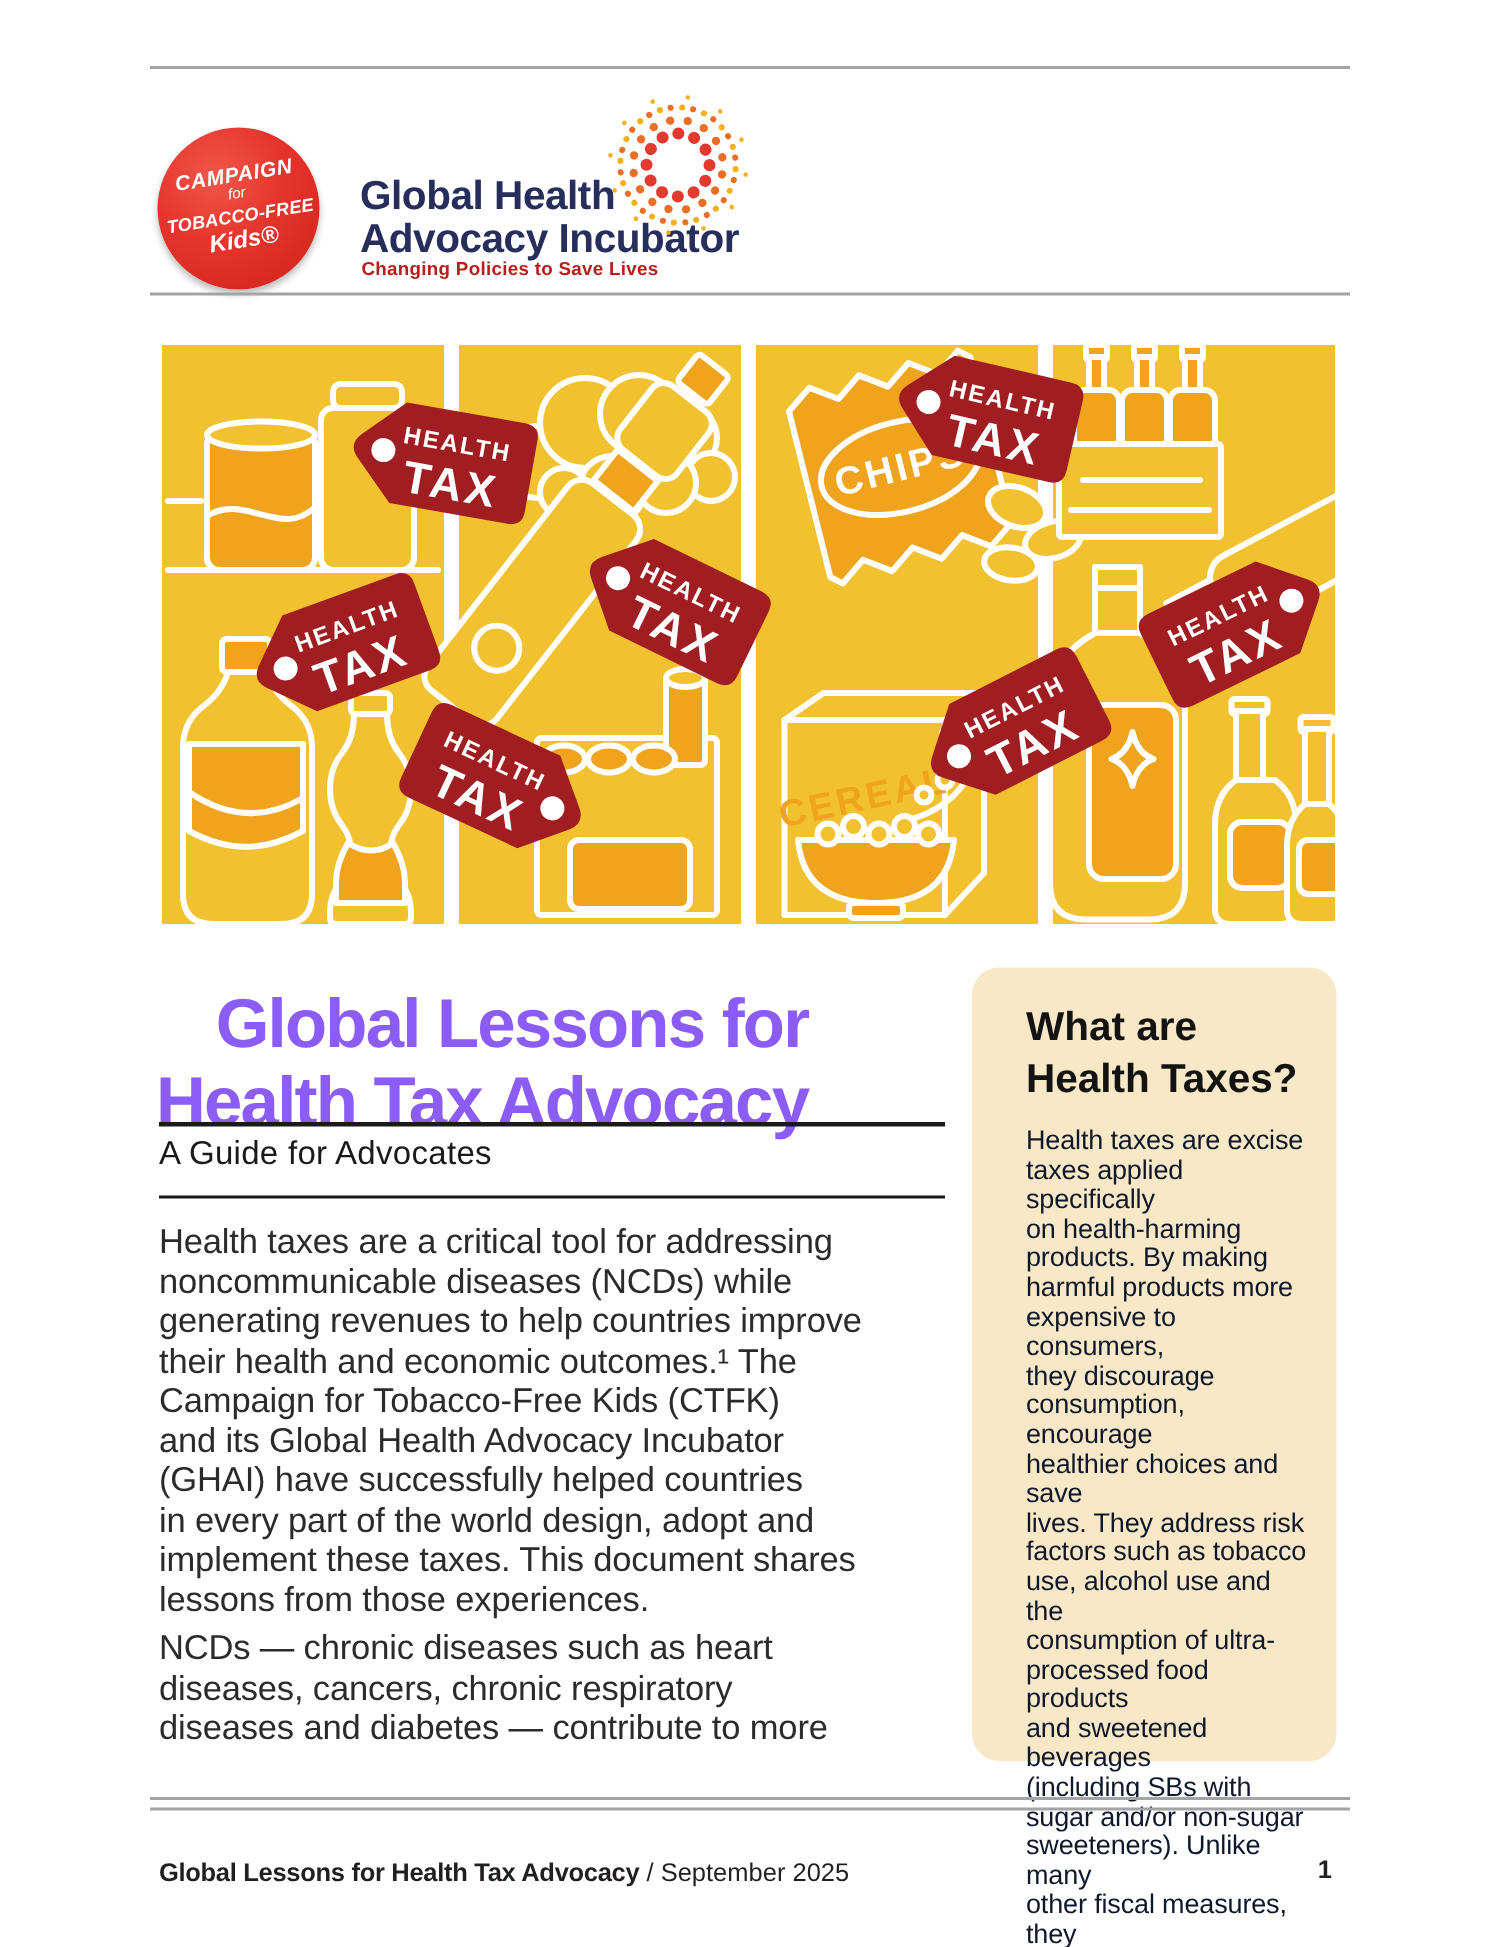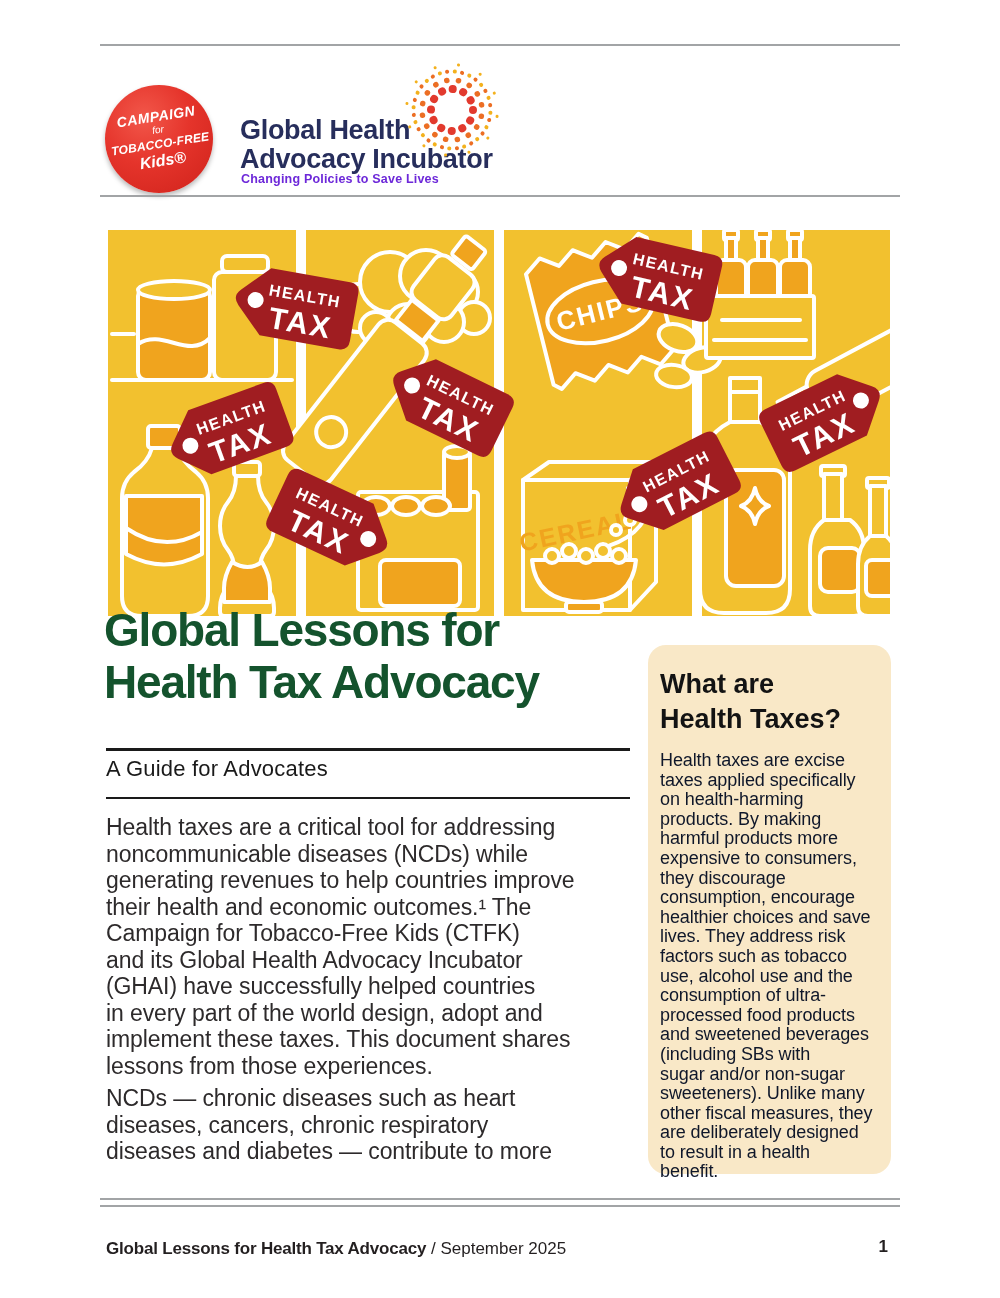--- a/index.html
+++ b/index.html
@@ -15,52 +15,52 @@
         box-shadow:0 3px 5px rgba(0,0,0,.28);display:flex;align-items:center;justify-content:center;}
   .ctfk-text{transform:rotate(-9deg);text-align:center;color:#fff;font-style:italic;
              font-weight:bold;line-height:1;}
   .ctfk-text .l1{display:block;font-size:14px;letter-spacing:.5px;}
   .ctfk-text .l2{display:block;font-size:10px;margin-top:2px;font-weight:normal;}
   .ctfk-text .l3{display:block;font-size:12px;margin-top:3px;letter-spacing:.2px;}
   .ctfk-text .l4{display:block;font-size:16px;margin-top:3px;}
 
   .ghai-word{position:absolute;left:240px;top:116px;color:#272E5C;font-weight:bold;
              font-size:27px;line-height:29px;letter-spacing:-.3px;white-space:pre-line;}
-  .ghai-tagline{position:absolute;left:241px;top:172px;color:#6d28d9;font-weight:bold;
+  .ghai-tagline{position:absolute;left:241px;top:172px;color:#b91c1c;font-weight:bold;
                 font-size:12.5px;letter-spacing:.2px;}
   .ghai-dots{position:absolute;left:404px;top:62px;}
 
   
   .banner{position:absolute;left:108px;top:230px;}
   .p{fill:#F2C12F;}
   .ol{fill:none;stroke:#FFF;stroke-width:4;stroke-linejoin:round;stroke-linecap:round;}
   .fo{fill:#F0A41E;stroke:#FFF;stroke-width:4;stroke-linejoin:round;}
   .fy{fill:#F2C12F;stroke:#FFF;stroke-width:4;stroke-linejoin:round;}
   .tag{fill:#A01D21;}
   .tg-h{fill:#fff;font-weight:bold;font-size:16px;letter-spacing:1.5px;text-anchor:middle;
         font-family:"Liberation Sans",sans-serif;}
   .tg-t{fill:#fff;font-weight:bold;font-size:30px;letter-spacing:2px;text-anchor:middle;
         font-family:"Liberation Sans",sans-serif;}
   .lbl{fill:#fff;font-weight:bold;font-size:26px;letter-spacing:2px;text-anchor:middle;
        font-family:"Liberation Sans",sans-serif;}
   .cer{fill:#F0A41E;font-weight:bold;font-size:25px;letter-spacing:2px;text-anchor:middle;
        font-family:"Liberation Sans",sans-serif;}
 
   
-  .title{position:absolute;left:104px;top:604px;font-size:46px;font-weight:bold;
-         line-height:52px;letter-spacing:-1.2px;color:#14532d;white-space:pre-line;margin:0;}
+  .title{position:absolute;left:104px;top:656px;font-size:46px;font-weight:bold;
+         line-height:52px;letter-spacing:-1.2px;color:#8b5cf6;white-space:pre-line;margin:0;text-align:right;}
   .subtitle{position:absolute;left:106px;top:756px;font-size:22px;color:#1A1A1A;
             letter-spacing:.2px;margin:0;font-weight:normal;}
   .para{position:absolute;left:106px;width:545px;font-size:23px;line-height:26.5px;
         color:#2D2A2B;white-space:pre-line;letter-spacing:-.1px;}
 
   
   .sidebar{position:absolute;left:648px;top:645px;width:243px;height:529px;
            background:#F9E8C7;border-radius:18px;box-sizing:border-box;
-           padding:22px 18px 0 12px;}
+           padding:22px 18px 0 36px;}
   .sidebar h2{margin:0;font-size:27px;line-height:35px;font-weight:bold;color:#131313;
               white-space:pre-line;}
   .sidebar .sb-body{margin-top:14px;font-size:18px;line-height:19.6px;color:#0f172a;
                     white-space:pre-line;letter-spacing:-.1px;}
 
   
   .footer-text{position:absolute;left:106px;top:1239px;font-size:17px;color:#231F20;}
   .footer-text .b{font-weight:bold;letter-spacing:-.2px;}
   .page-num{position:absolute;right:112px;top:1237px;font-size:17px;font-weight:bold;color:#231F20;}
 </style>

